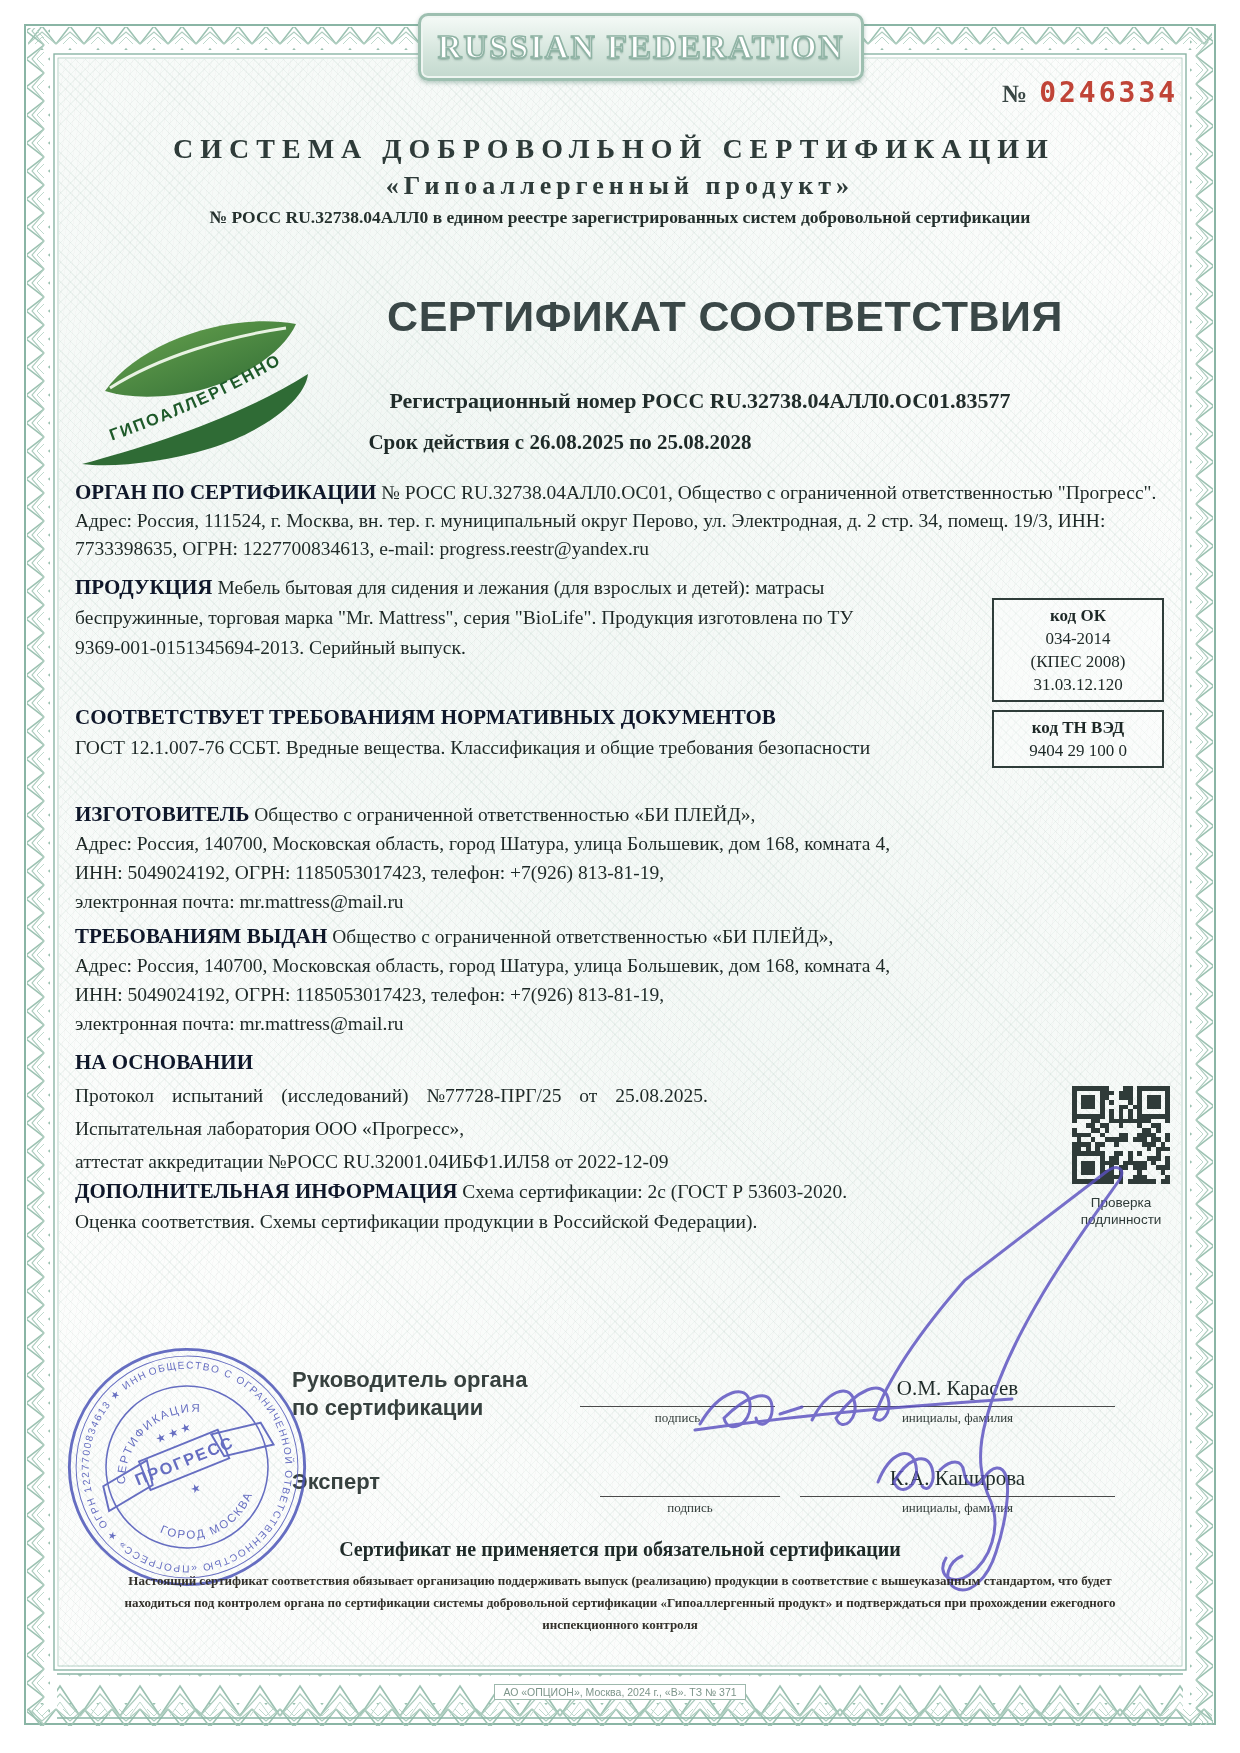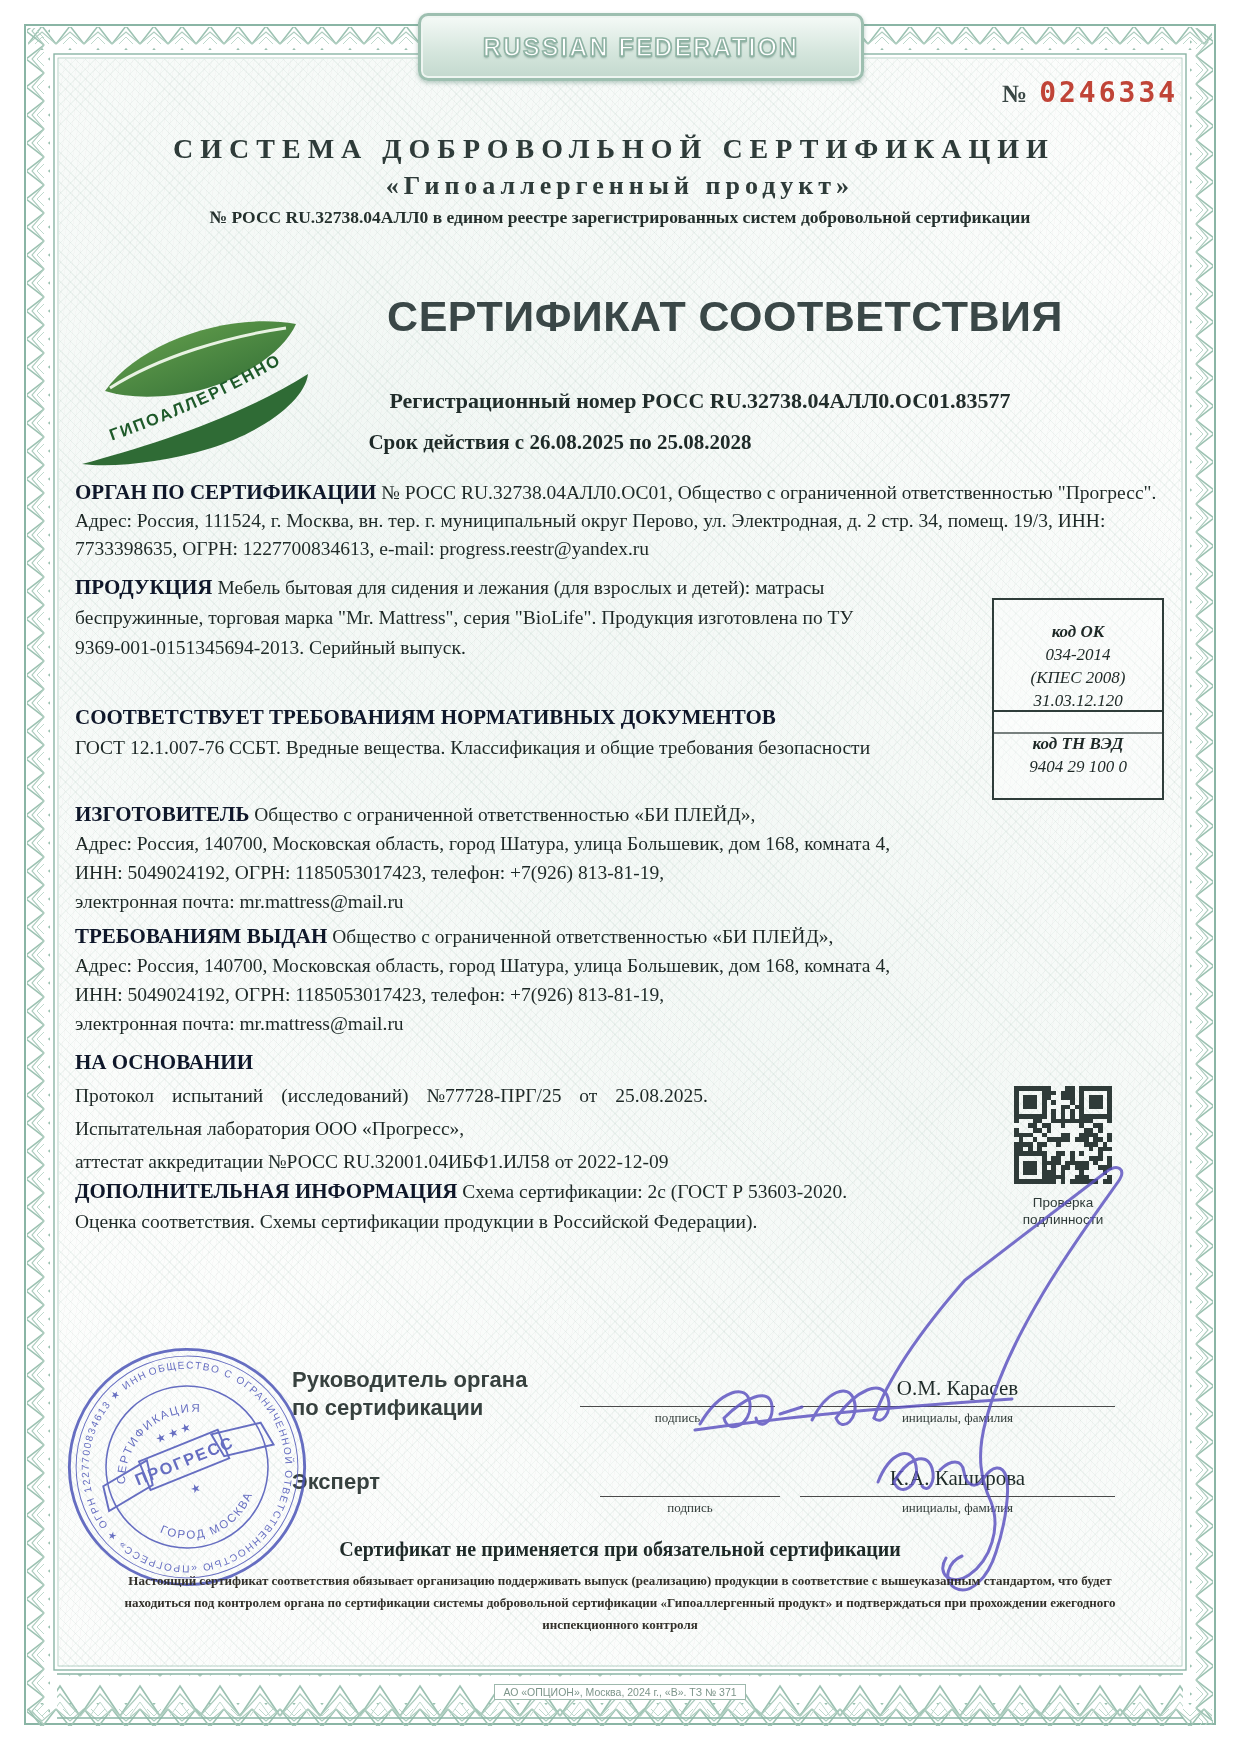--- a/index.html
+++ b/index.html
@@ -14,21 +14,21 @@
       radial-gradient(circle at 30% 25%, rgba(150,195,175,0.10), transparent 55%),
       radial-gradient(circle at 75% 65%, rgba(150,195,175,0.08), transparent 50%),
       #fcfdfc;}
   .frame-svg{position:absolute;left:0;top:0;pointer-events:none;}
   
   .badge{position:absolute;left:418px;top:13px;width:440px;height:62px;
     background:linear-gradient(#f5faf7,#d4e5dc 60%,#c3d9ce);
     border:3px solid #9dbfb0;border-radius:10px;
     box-shadow:0 0 0 2px #eef5f1 inset, 0 2px 4px rgba(100,140,125,0.45);
     display:flex;align-items:center;justify-content:center;}
-  .badge span{font-family:Liberation Sans, sans-serif;font-weight:bold;font-size:25px;
+  .badge span{font-family:Liberation Serif, serif;font-weight:bold;font-size:33px;
     letter-spacing:2px;color:#ffffff;-webkit-text-stroke:1.6px #8fb3a4;
     text-shadow:0 2px 2px rgba(90,130,115,0.55),0 0 1px #8fb3a4;}
   .serial{position:absolute;left:1002px;top:76px;display:flex;align-items:baseline;gap:12px;}
   .serial .no{font-size:25px;color:#3a4745;font-weight:bold;}
   .serial .digits{font-family:"DejaVu Sans Mono", monospace;font-size:28px;font-weight:600;
     color:#c04437;letter-spacing:3px;}
   
   .sys-title{position:absolute;left:48px;right:60px;top:133px;text-align:center;
     font-size:28px;font-weight:600;letter-spacing:7px;color:#2e3b39;}
   .sys-sub{position:absolute;left:60px;right:60px;top:171px;text-align:center;
@@ -41,24 +41,24 @@
   .reg-number{position:absolute;left:300px;top:388px;width:800px;text-align:center;
     font-size:22px;font-weight:bold;color:#212d2b;}
   .validity{position:absolute;left:220px;top:430px;width:680px;text-align:center;
     font-size:21px;font-weight:bold;color:#1e2a28;}
   
   .sec{position:absolute;left:75px;font-size:19.5px;line-height:28px;color:#1d2826;}
   .sec p{margin:0;}
   .sec .h{font-weight:bold;font-size:21px;color:#0f172a;}
   .pre{white-space:pre-line;}
   .codebox{position:absolute;left:992px;width:172px;border:2px solid #2f3d3a;
-    text-align:center;font-size:17px;color:#1d2826;padding:20px 2px;box-sizing:border-box;
-    line-height:23px;background:rgba(255,255,255,0.35);font-style:italic;}
+    text-align:center;font-size:17px;color:#1d2826;padding:4px 2px;box-sizing:border-box;
+    line-height:23px;background:rgba(255,255,255,0.35);}
   .codebox .h{font-weight:bold;font-size:17px;}
-  .qr-wrap{position:absolute;left:1008px;top:1086px;width:110px;text-align:center;}
+  .qr-wrap{position:absolute;left:1066px;top:1086px;width:110px;text-align:center;}
   .qr-caption{margin-top:6px;font-family:"Liberation Sans", sans-serif;font-size:13.5px;
     line-height:17px;color:#2e3a38;white-space:pre-line;}
   
   .role{position:absolute;left:292px;font-family:"Liberation Sans", sans-serif;
     font-weight:bold;font-size:22px;line-height:28px;color:#37413f;white-space:pre-line;}
   .sig-line{position:absolute;border-top:1.6px solid #4a4a4a;height:0;}
   .under-label{position:absolute;text-align:center;font-size:13px;color:#333d3a;}
   .sig-name{position:absolute;text-align:center;font-size:21px;color:#1f2b29;}
   .exclusion{position:absolute;left:200px;top:1538px;width:840px;text-align:center;
     font-size:20px;font-weight:bold;color:#1e2a28;}

